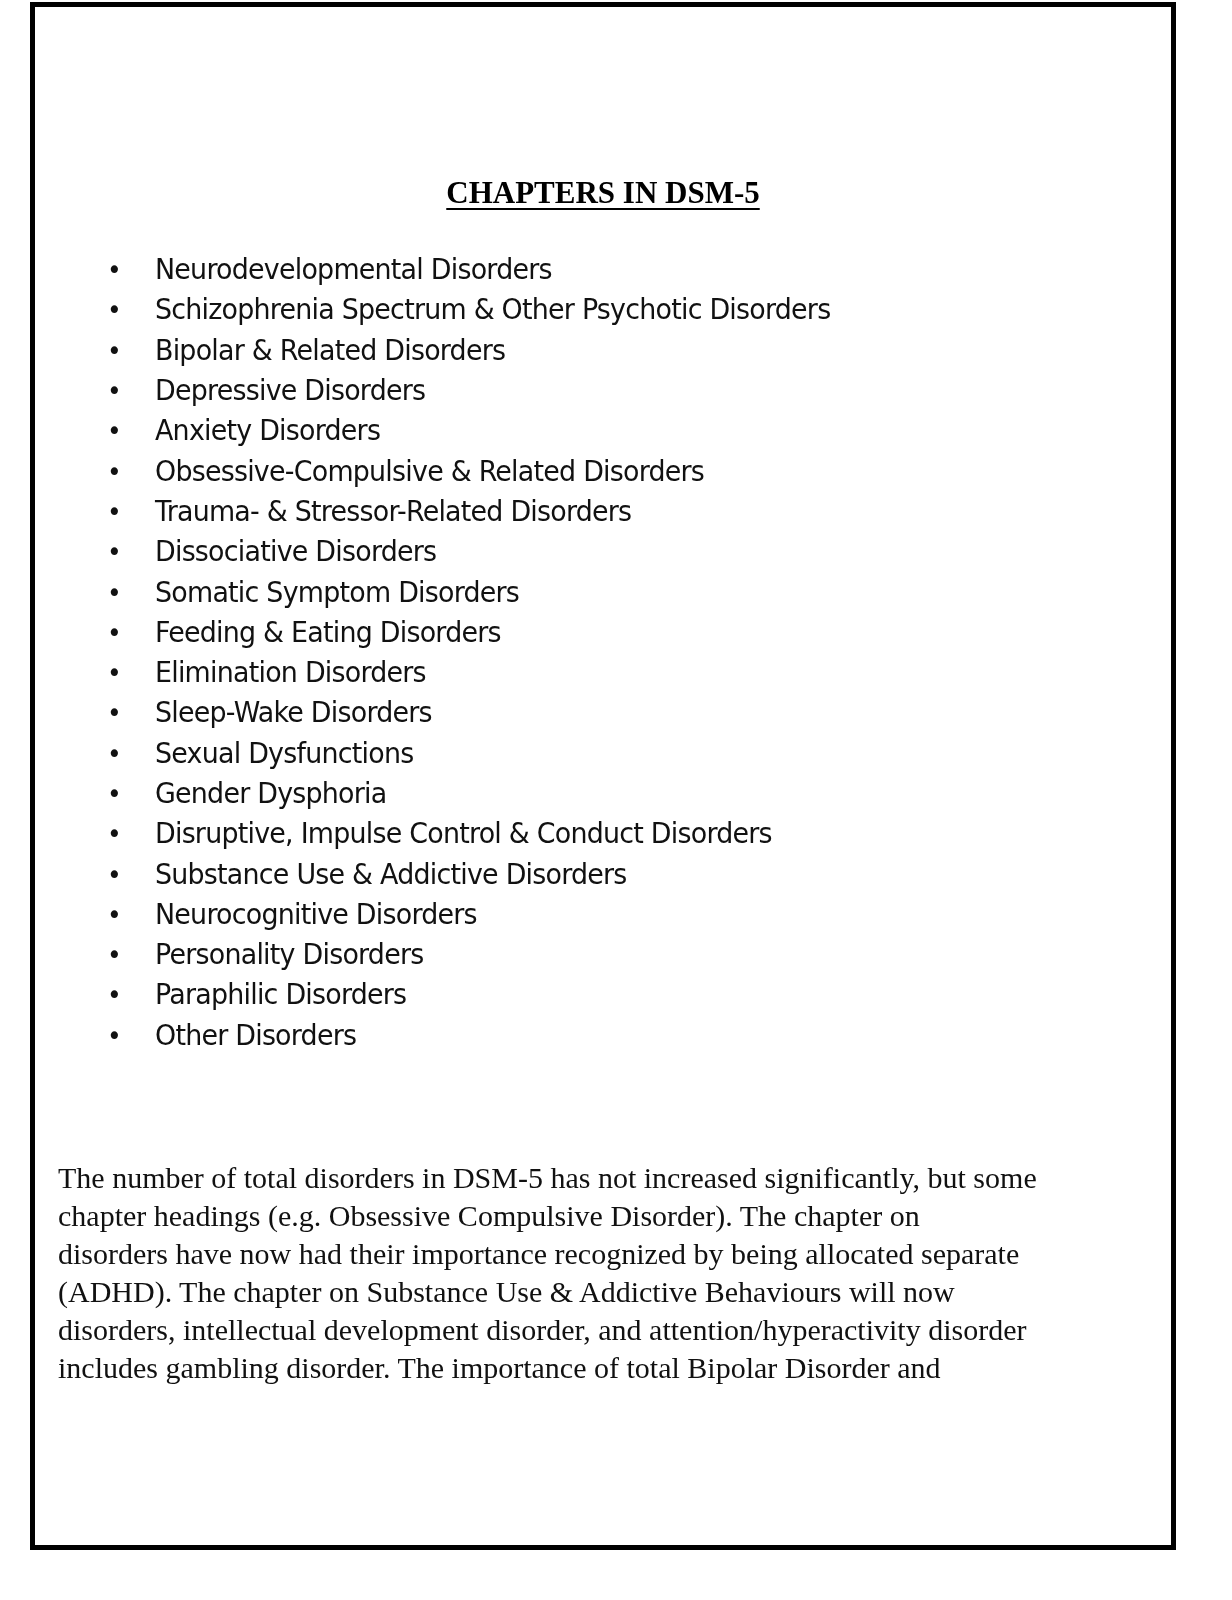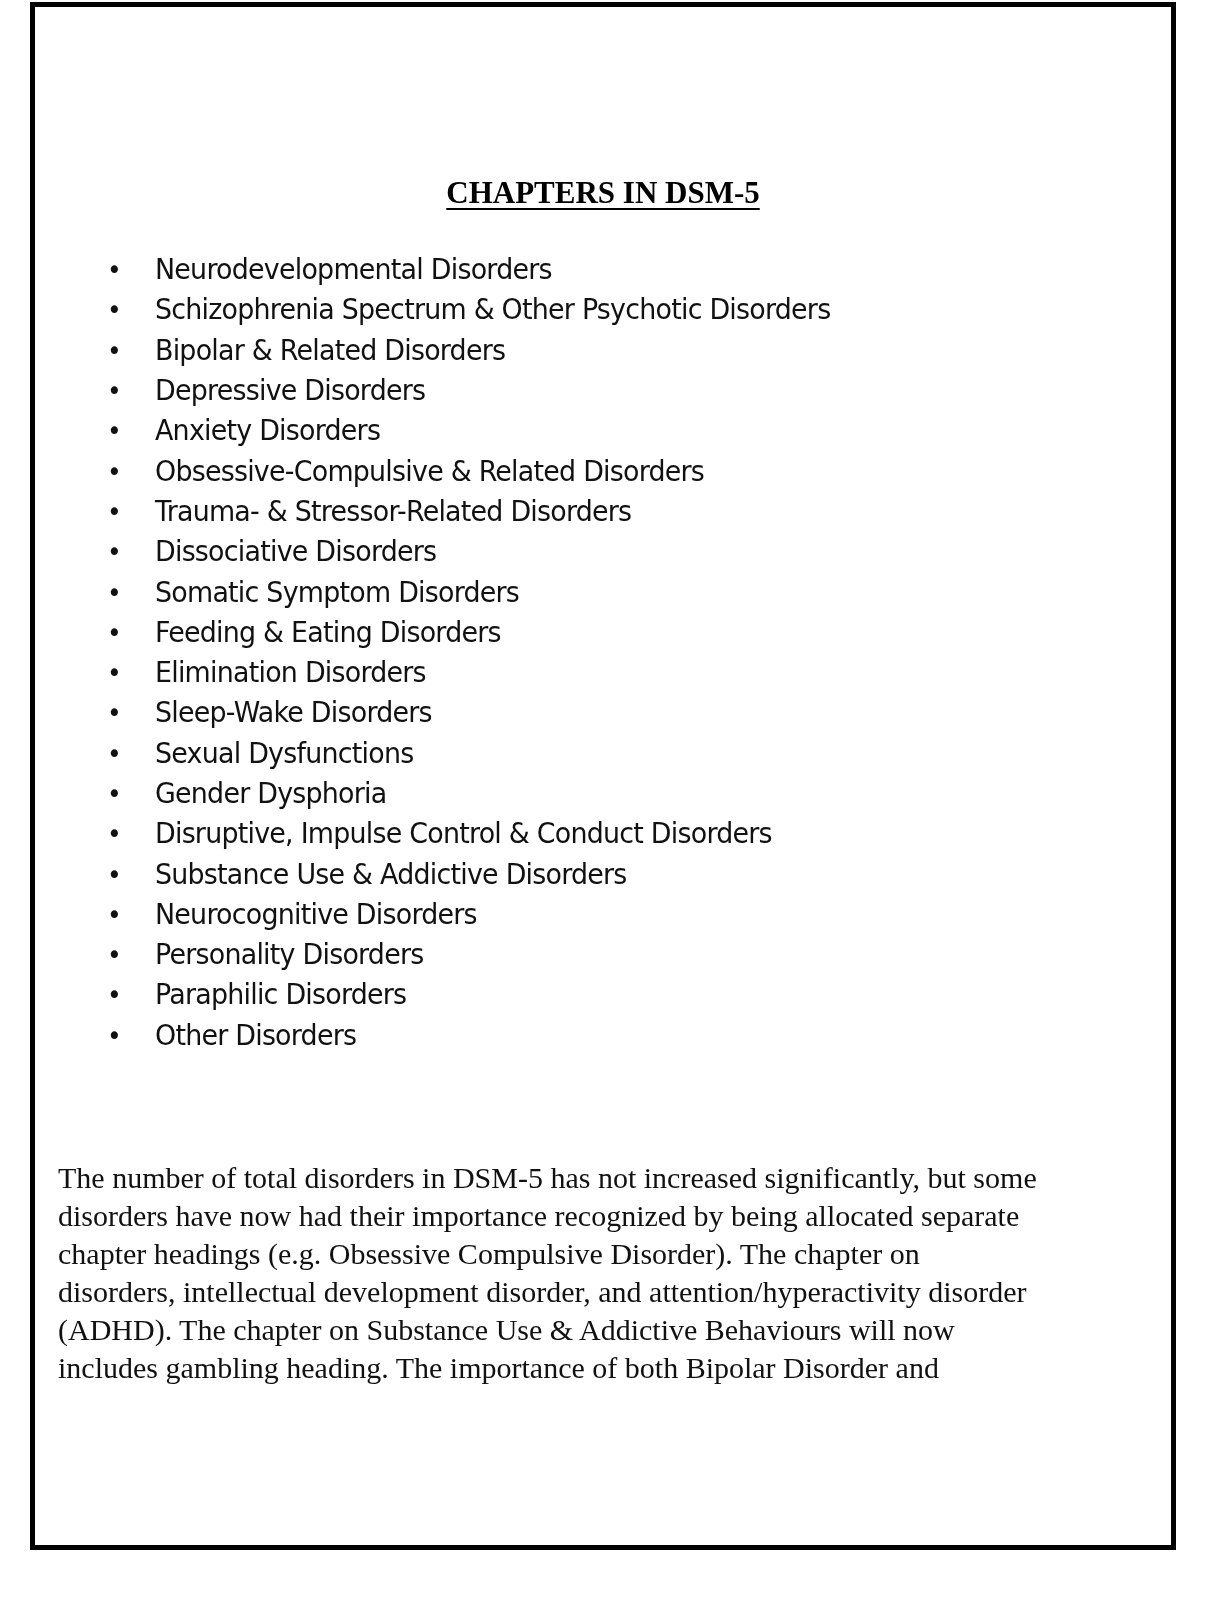--- a/index.html
+++ b/index.html
@@ -140,19 +140,19 @@
         <span>Paraphilic Disorders</span>
       </li>
     <li>
         <span class="bullet">•</span>
         <span>Other Disorders</span>
       </li>
   </ul>
 
   <p class="para">
     <span class="line">The number of total disorders in DSM-5 has not increased significantly, but some</span>
+    <span class="line">chapter headings (e.g. Obsessive Compulsive Disorder). The chapter on</span>
     <span class="line">disorders have now had their importance recognized by being allocated separate</span>
-    <span class="line">chapter headings (e.g. Obsessive Compulsive Disorder). The chapter on</span>
+    <span class="line">(ADHD). The chapter on Substance Use &amp; Addictive Behaviours will now</span>
     <span class="line">disorders, intellectual development disorder, and attention/hyperactivity disorder</span>
-    <span class="line">(ADHD). The chapter on Substance Use &amp; Addictive Behaviours will now</span>
-    <span class="line">includes gambling heading. The importance of both Bipolar Disorder and</span>
+    <span class="line">includes gambling disorder. The importance of total Bipolar Disorder and</span>
   </p>
 </div>
 
 </body></html>

